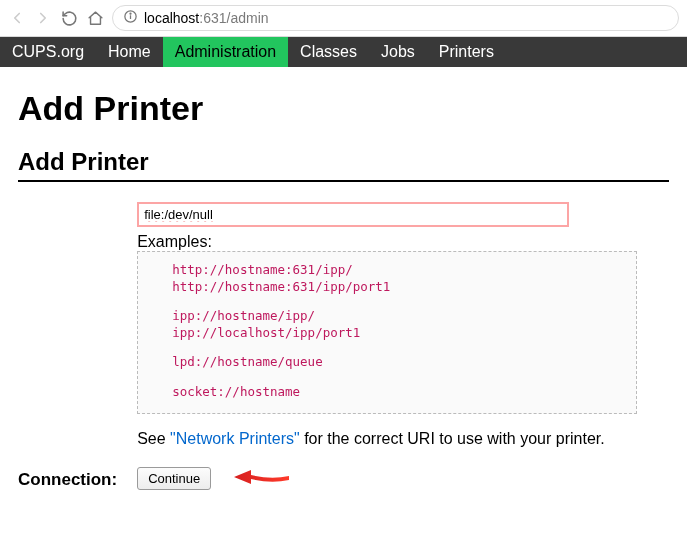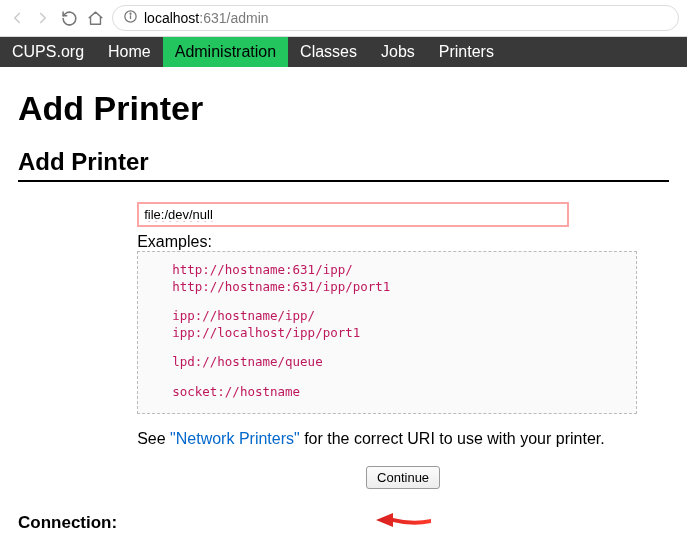--- a/index.html
+++ b/index.html
@@ -123,21 +123,20 @@
     .hint {
       margin-top: 16px;
       font-size: 16px;
     }
     .hint .link { color: #0468cd; }
     .continue-row {
       margin-top: 18px;
       display: flex;
       align-items: center;
       gap: 20px;
-      flex-direction: column;
     }
     .continue-btn {
       border: 1px solid #9a9a9a;
       background: linear-gradient(#fcfcfc, #ededed);
       padding: 3px 10px;
       font-size: 13px;
       border-radius: 3px;
       cursor: pointer;
       font-family: inherit;
     }

